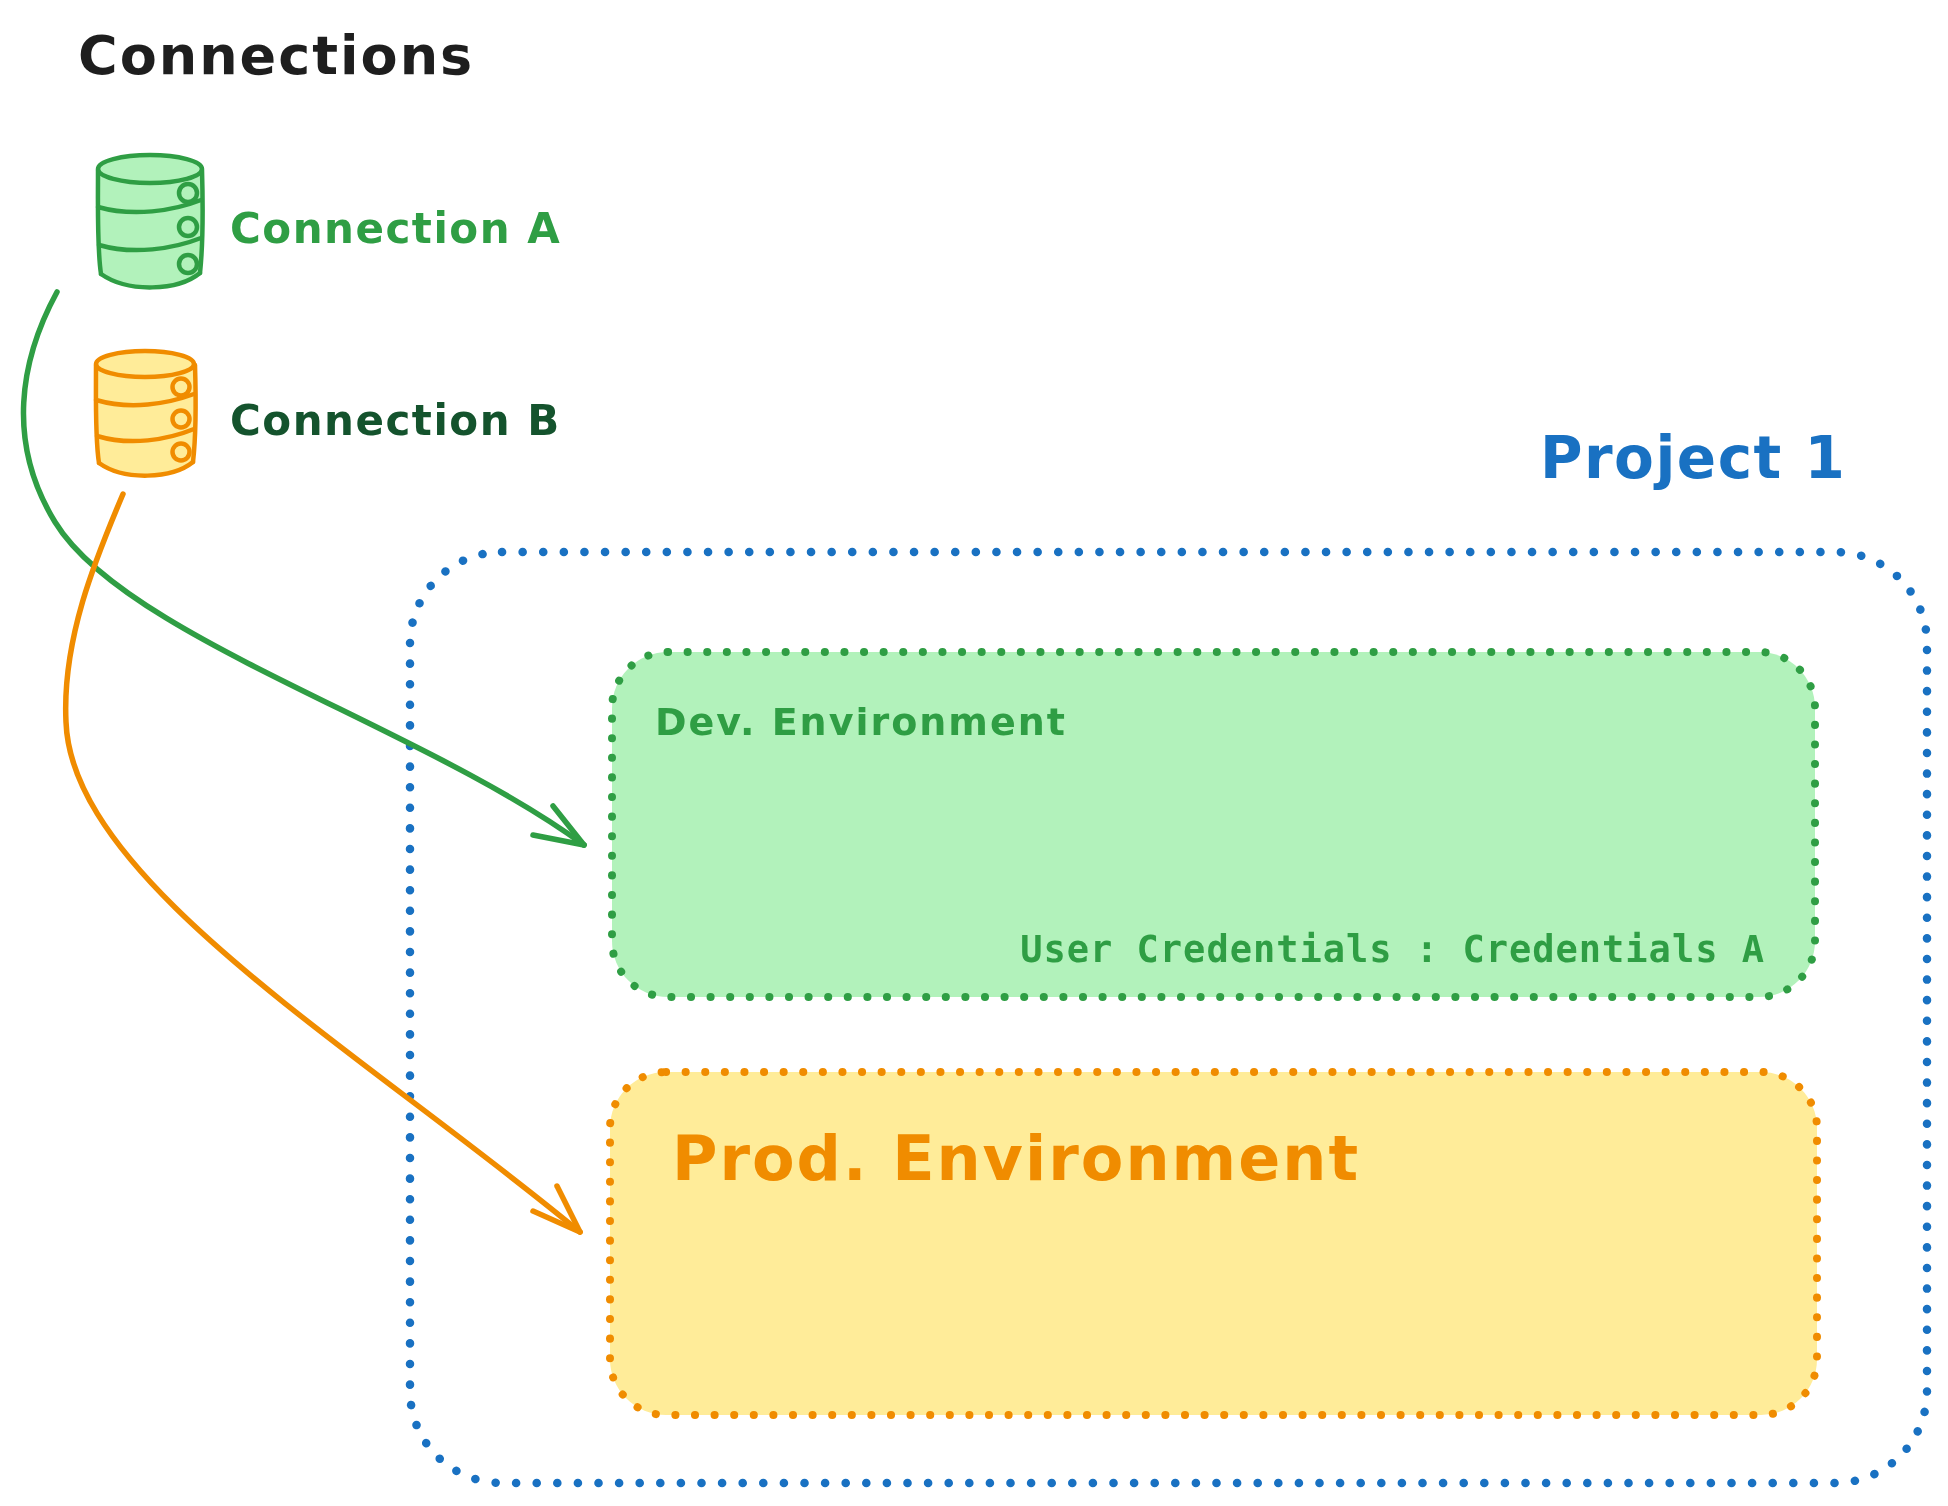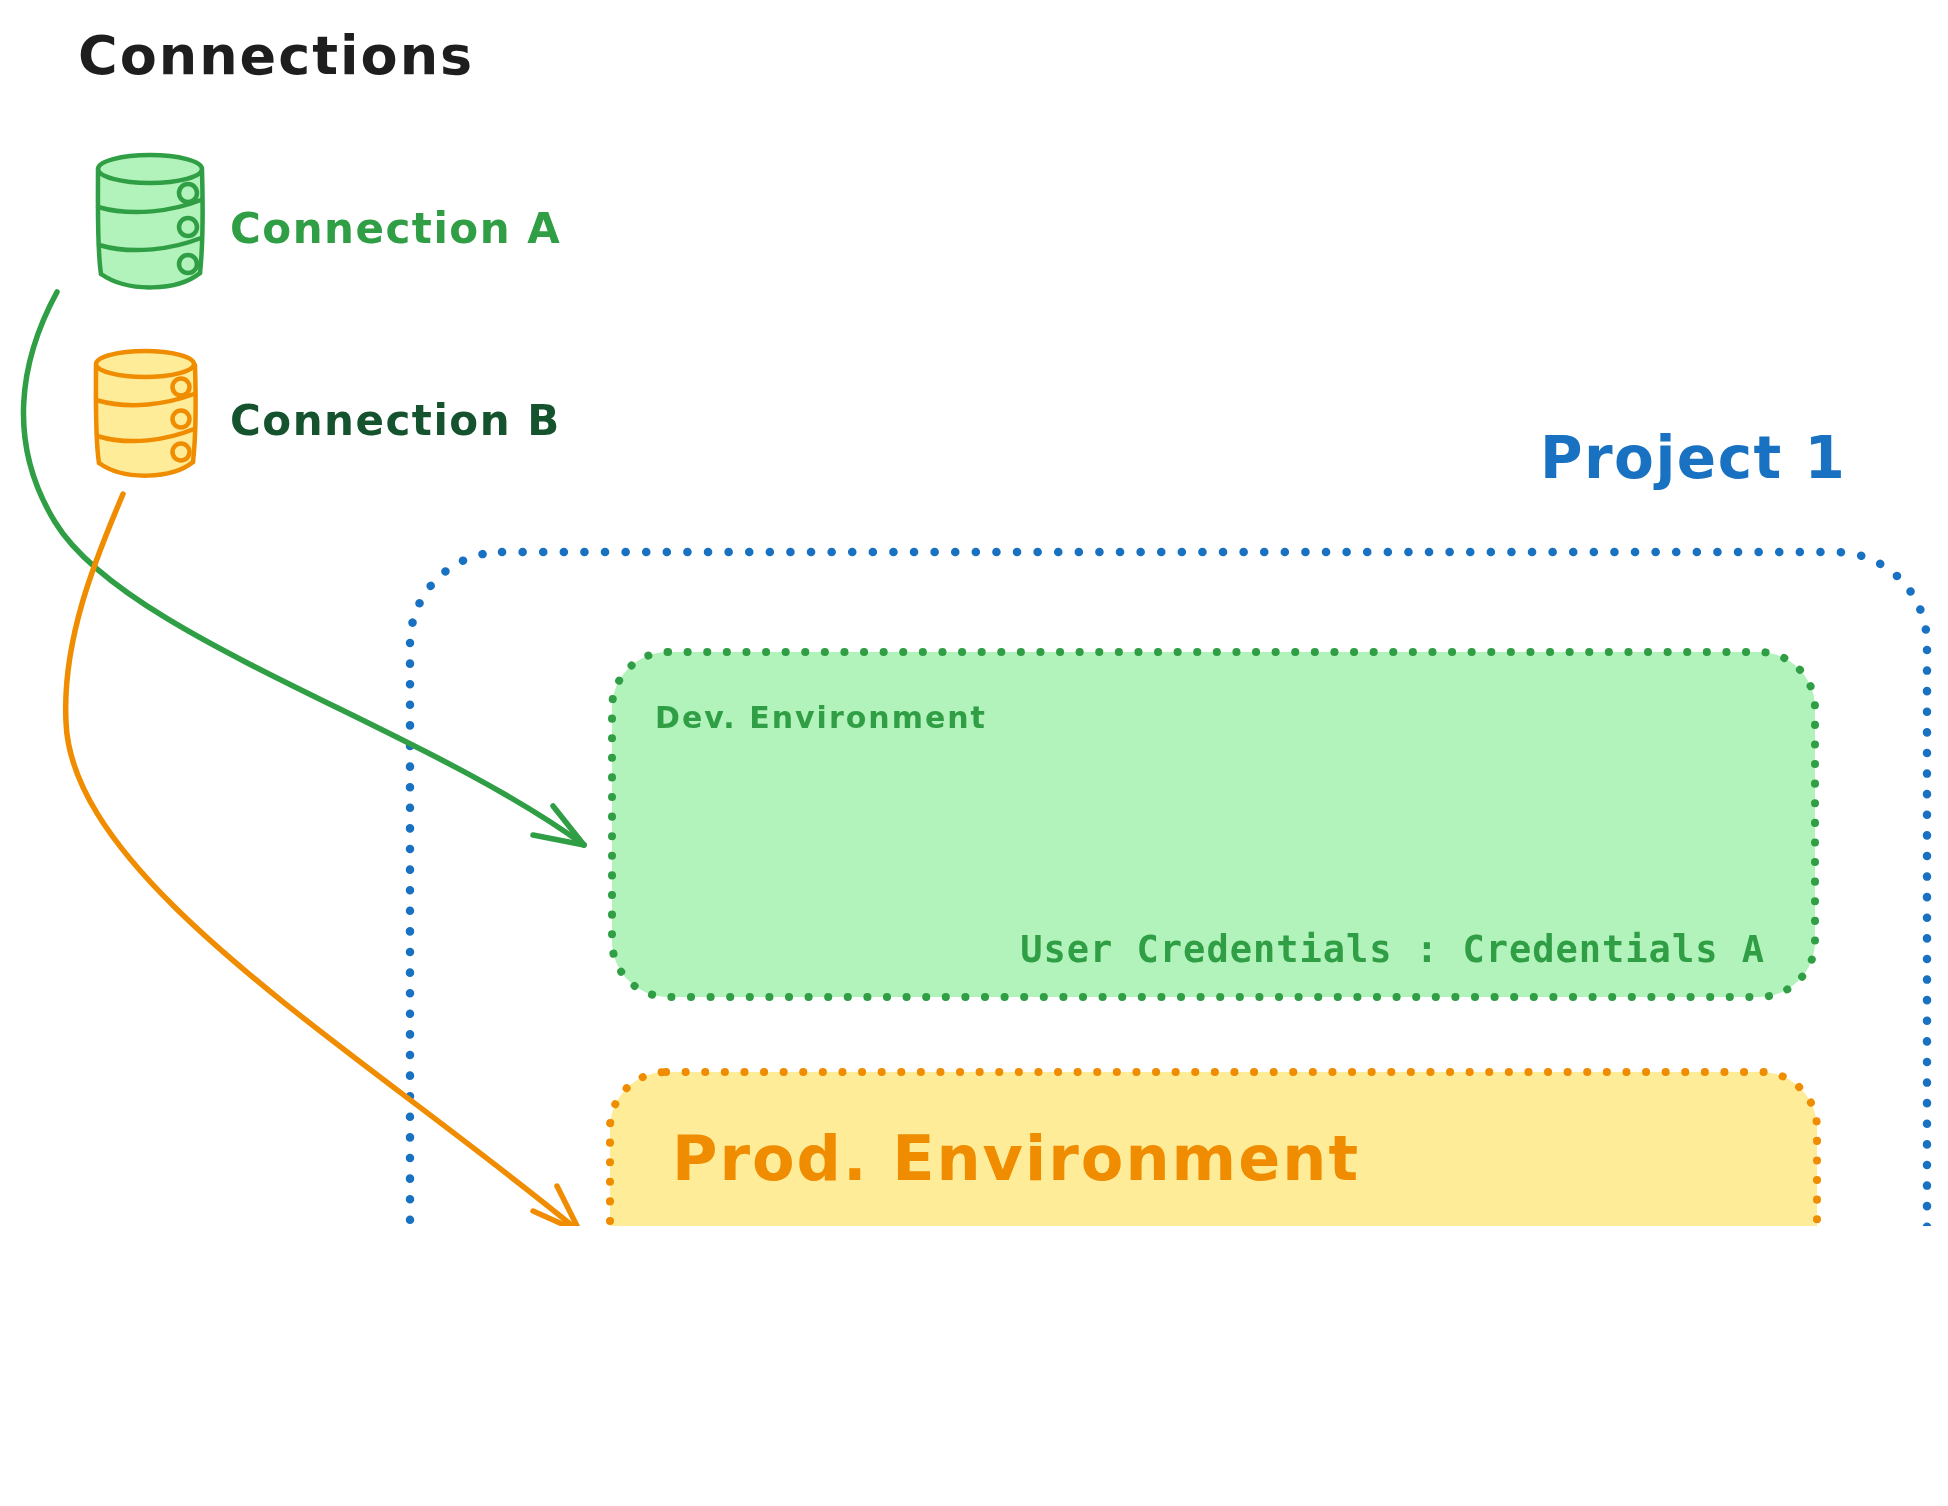--- a/index.html
+++ b/index.html
@@ -1,30 +1,30 @@
 <!DOCTYPE html>
 <html><head>
 <meta charset="utf-8">
 <style>
   html, body { margin: 0; padding: 0; background: #ffffff; }
   .canvas {
     position: relative;
     width: 1948px;
-    height: 1226px;
+    height: 1506px;
     background: #ffffff;
     overflow: hidden;
     font-family: "DejaVu Sans", "Liberation Sans", sans-serif;
   }
   .abs { position: absolute; white-space: nowrap; }
   .handw { font-weight: 700; letter-spacing: 1.5px; }
   .title-text { left: 78px; top: 24px; font-size: 54px; color: #1e1e1e; letter-spacing: 2px; }
   .conn-a-label { left: 230px; top: 204px; font-size: 42px; color: #2f9e44; }
   .conn-b-label { left: 230px; top: 396px; font-size: 42px; color: #14532d; }
   .project-label { left: 1540px; top: 424px; font-size: 58px; color: #1971c2; text-align: center; }
-  .dev-label  { left: 655px; top: 700px;  font-size: 30px; color: #2f9e44; letter-spacing: 2px;}
+  .dev-label  { left: 655px; top: 700px;  font-size: 38px; color: #2f9e44; letter-spacing: 2px;}
   .prod-label { left: 672px; top: 1122px; font-size: 62px; color: #f08c00; letter-spacing: 2px;}
   .mono {
     font-family: "DejaVu Sans Mono", "Liberation Mono", monospace;
     font-weight: 700;
     letter-spacing: 1px;
   }
   .dev-creds  { right: 183px; top: 916px;  font-size: 37px; color: #2f9e44; margin-top: 12px; }
   .prod-creds { right: 173px; top: 1332px; font-size: 37px; color: #f08c00; }
   svg.layer { position: absolute; left: 0; top: 0; }
 </style>

